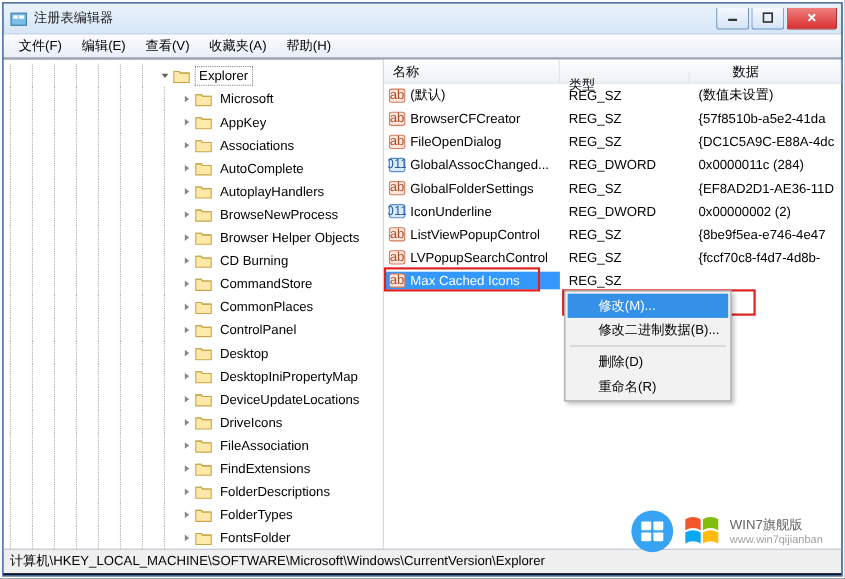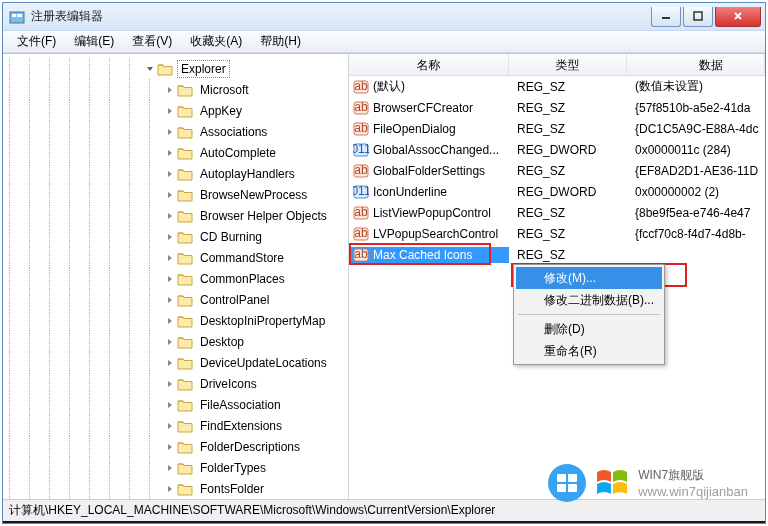--- a/index.html
+++ b/index.html
@@ -19,23 +19,23 @@
 .tree { position: absolute; top: 4px; left: 0; }
 .tree-row { height: 21px; display: flex; align-items: center; white-space: nowrap; }
 .indent-lines { display: flex; align-items: center; height: 21px; }
 .vline { width: 14px; height: 21px; border-left: 1px dotted #b0b0b0; margin-left: 6px; }
 .expander { width: 10px; height: 10px; margin: 0 2px; display: flex; align-items: center; justify-content: center; }
 .folder-icon { width: 16px; height: 14px; margin-right: 4px; }
 .tree-label { padding: 1px 3px; }
 .tree-row.selected .tree-label { background: #ffffff; border: 1px dotted #888; }
 .list-pane { flex: 1; background: #fff; overflow: hidden; position: relative; }
 .list-header { height: 22px; display: flex; background: linear-gradient(#fdfdfe, #eef1f6); border-bottom: 1px solid #d8dce3; }
-.list-header div { padding: 3px 8px; border-right: 1px solid #e0e3e9; text-align: center; }
+.list-header div { padding: 3px 8px; border-right: 1px solid #e0e3e9; }
 .col-name { width: 160px; }
-.col-type { width: 118px; }
+.col-type { width: 118px; margin-top: 12px; }
 .col-data { flex: 1; margin-left: 31px; }
 .list-body { position: relative; }
 .list-row { height: 21px; display: flex; align-items: center; white-space: nowrap; }
 .list-row .c-name { width: 160px; display: flex; align-items: center; padding-left: 4px; overflow: hidden; }
 .list-row .c-type { width: 118px; padding-left: 8px; }
 .list-row .c-data { flex: 1; padding-left: 8px; overflow: hidden; }
 .value-icon { width: 16px; height: 16px; margin-right: 4px; flex-shrink: 0; }
 .list-row.selected .c-name { background: #3399ff; color: #fff; }
 .list-row.selected .value-icon { }
 .highlight-selected { position: absolute; border: 2px solid #d22; pointer-events: none; }
@@ -367,43 +367,43 @@
             </span>
             <span class="expander">
               <svg viewBox="0 0 10 10">
                 <path d="M3 2l4 3-4 3z" fill="#888"></path>
               </svg>
             </span>
             <span class="folder-icon"><svg viewBox="0 0 16 14">
                 <path d="M1 3h5l1 1.5h8v8.5H1z" fill="#ffe9a8" stroke="#c9a648"></path>
                 <path d="M1 3h5l1 1.5h8" fill="none" stroke="#c9a648"></path>
               </svg></span>
+            <span class="tree-label">Desktop</span>
+          </div>
+          <div class="tree-row">
+            <span class="indent-lines">
+              <span class="vline"></span>
+              <span class="vline"></span>
+              <span class="vline"></span>
+              <span class="vline"></span>
+              <span class="vline"></span>
+              <span class="vline"></span>
+              <span class="vline"></span>
+              <span class="vline"></span>
+            </span>
+            <span class="expander">
+              <svg viewBox="0 0 10 10">
+                <path d="M3 2l4 3-4 3z" fill="#888"></path>
+              </svg>
+            </span>
+            <span class="folder-icon"><svg viewBox="0 0 16 14">
+                <path d="M1 3h5l1 1.5h8v8.5H1z" fill="#ffe9a8" stroke="#c9a648"></path>
+                <path d="M1 3h5l1 1.5h8" fill="none" stroke="#c9a648"></path>
+              </svg></span>
             <span class="tree-label">DesktopIniPropertyMap</span>
-          </div>
-          <div class="tree-row">
-            <span class="indent-lines">
-              <span class="vline"></span>
-              <span class="vline"></span>
-              <span class="vline"></span>
-              <span class="vline"></span>
-              <span class="vline"></span>
-              <span class="vline"></span>
-              <span class="vline"></span>
-              <span class="vline"></span>
-            </span>
-            <span class="expander">
-              <svg viewBox="0 0 10 10">
-                <path d="M3 2l4 3-4 3z" fill="#888"></path>
-              </svg>
-            </span>
-            <span class="folder-icon"><svg viewBox="0 0 16 14">
-                <path d="M1 3h5l1 1.5h8v8.5H1z" fill="#ffe9a8" stroke="#c9a648"></path>
-                <path d="M1 3h5l1 1.5h8" fill="none" stroke="#c9a648"></path>
-              </svg></span>
-            <span class="tree-label">Desktop</span>
           </div>
           <div class="tree-row">
             <span class="indent-lines">
               <span class="vline"></span>
               <span class="vline"></span>
               <span class="vline"></span>
               <span class="vline"></span>
               <span class="vline"></span>
               <span class="vline"></span>
               <span class="vline"></span>
@@ -692,15 +692,15 @@
       </svg>
   </div>
   <svg width="36" height="34" viewBox="0 0 36 34">
     <path d="M3 6 Q10 2 17 6 L17 16 Q10 12 3 16 Z" fill="#f25022"></path>
     <path d="M19 6 Q26 2 33 6 L33 16 Q26 12 19 16 Z" fill="#7fba00"></path>
     <path d="M3 18 Q10 14 17 18 L17 28 Q10 24 3 28 Z" fill="#00a4ef"></path>
     <path d="M19 18 Q26 14 33 18 L33 28 Q26 24 19 28 Z" fill="#ffb900"></path>
   </svg>
   <div>
     <div class="wm-text">WIN7旗舰版</div>
-    <div style="font-size:13px;color:#9a9a9a">www.win7qijianban</div>
+    <div style="font-size:10px;color:#9a9a9a">www.win7qijianban</div>
   </div>
 </div>
 
 </body></html>

